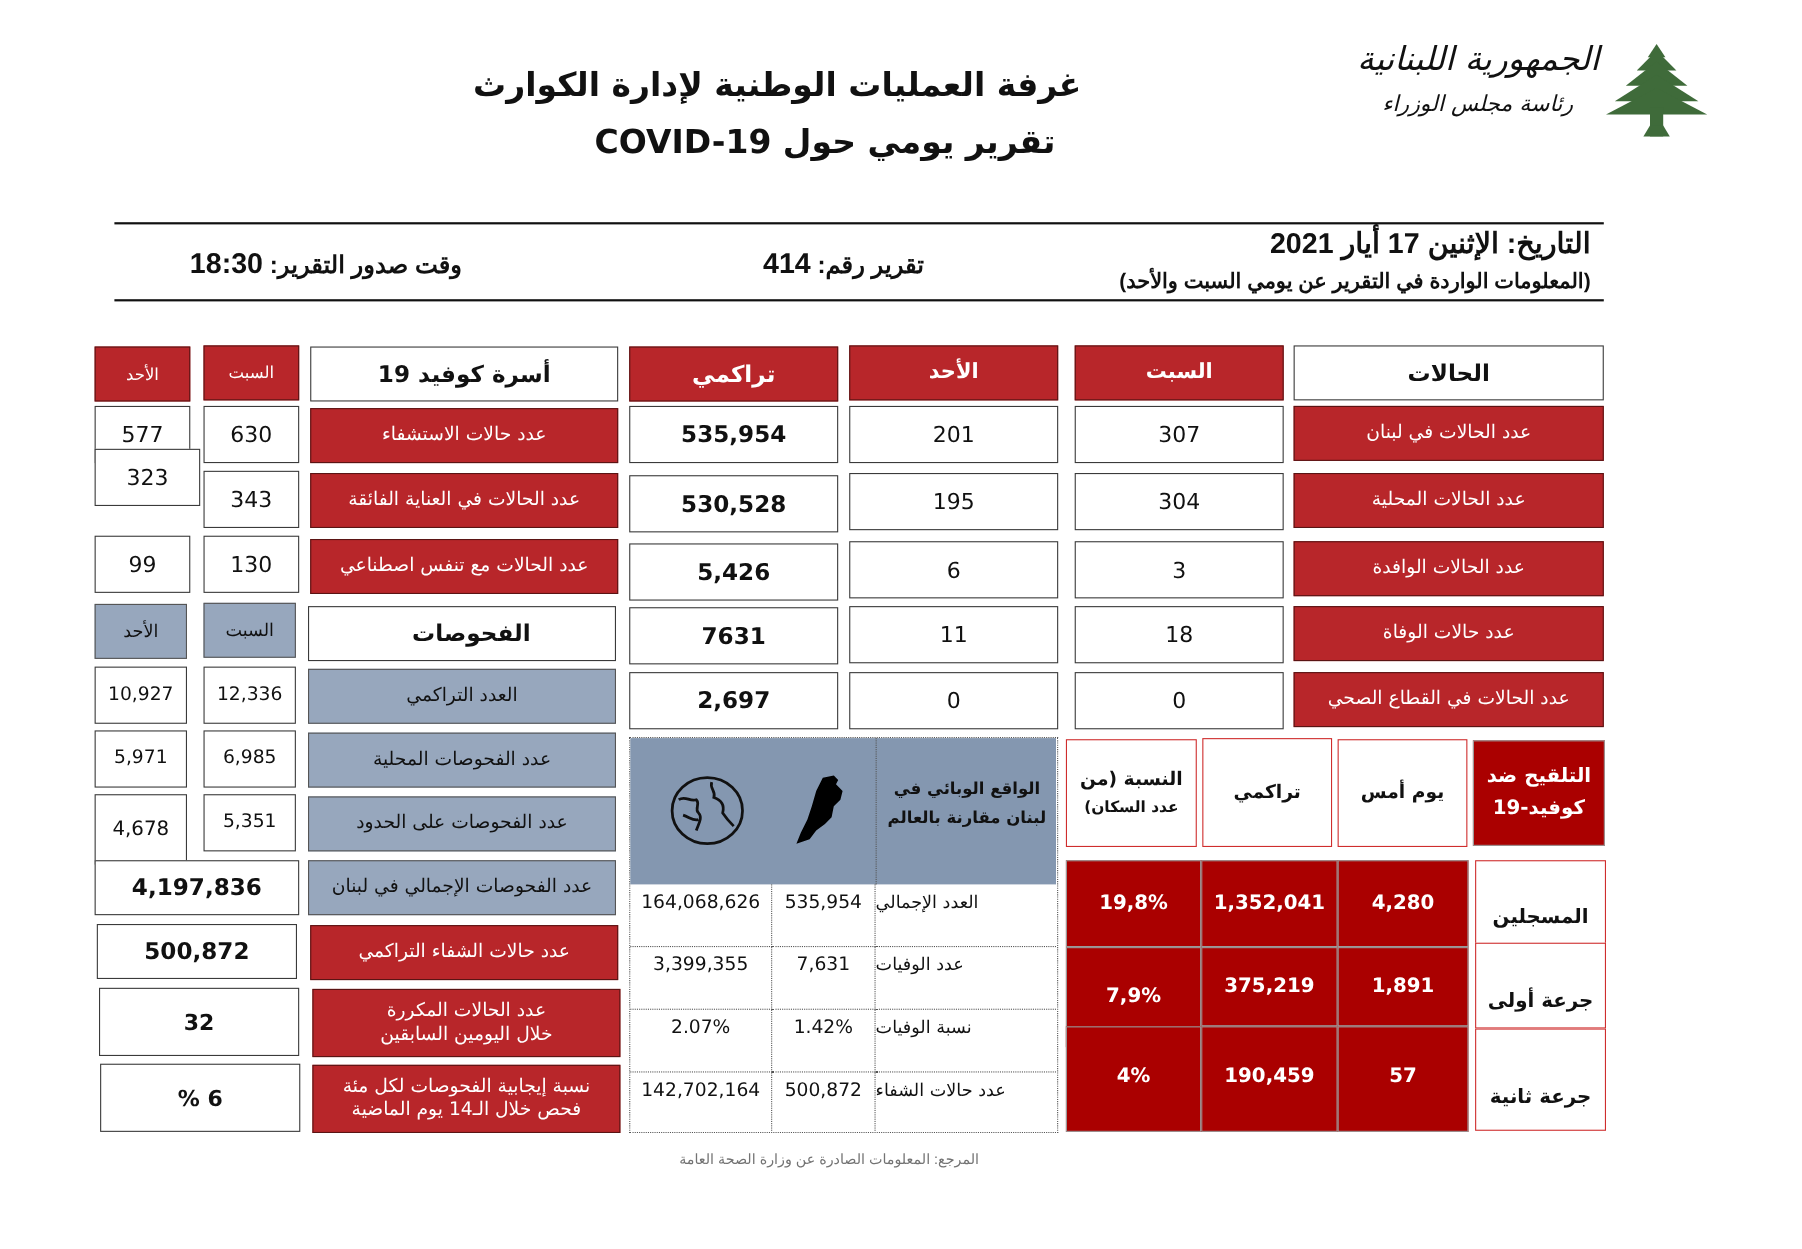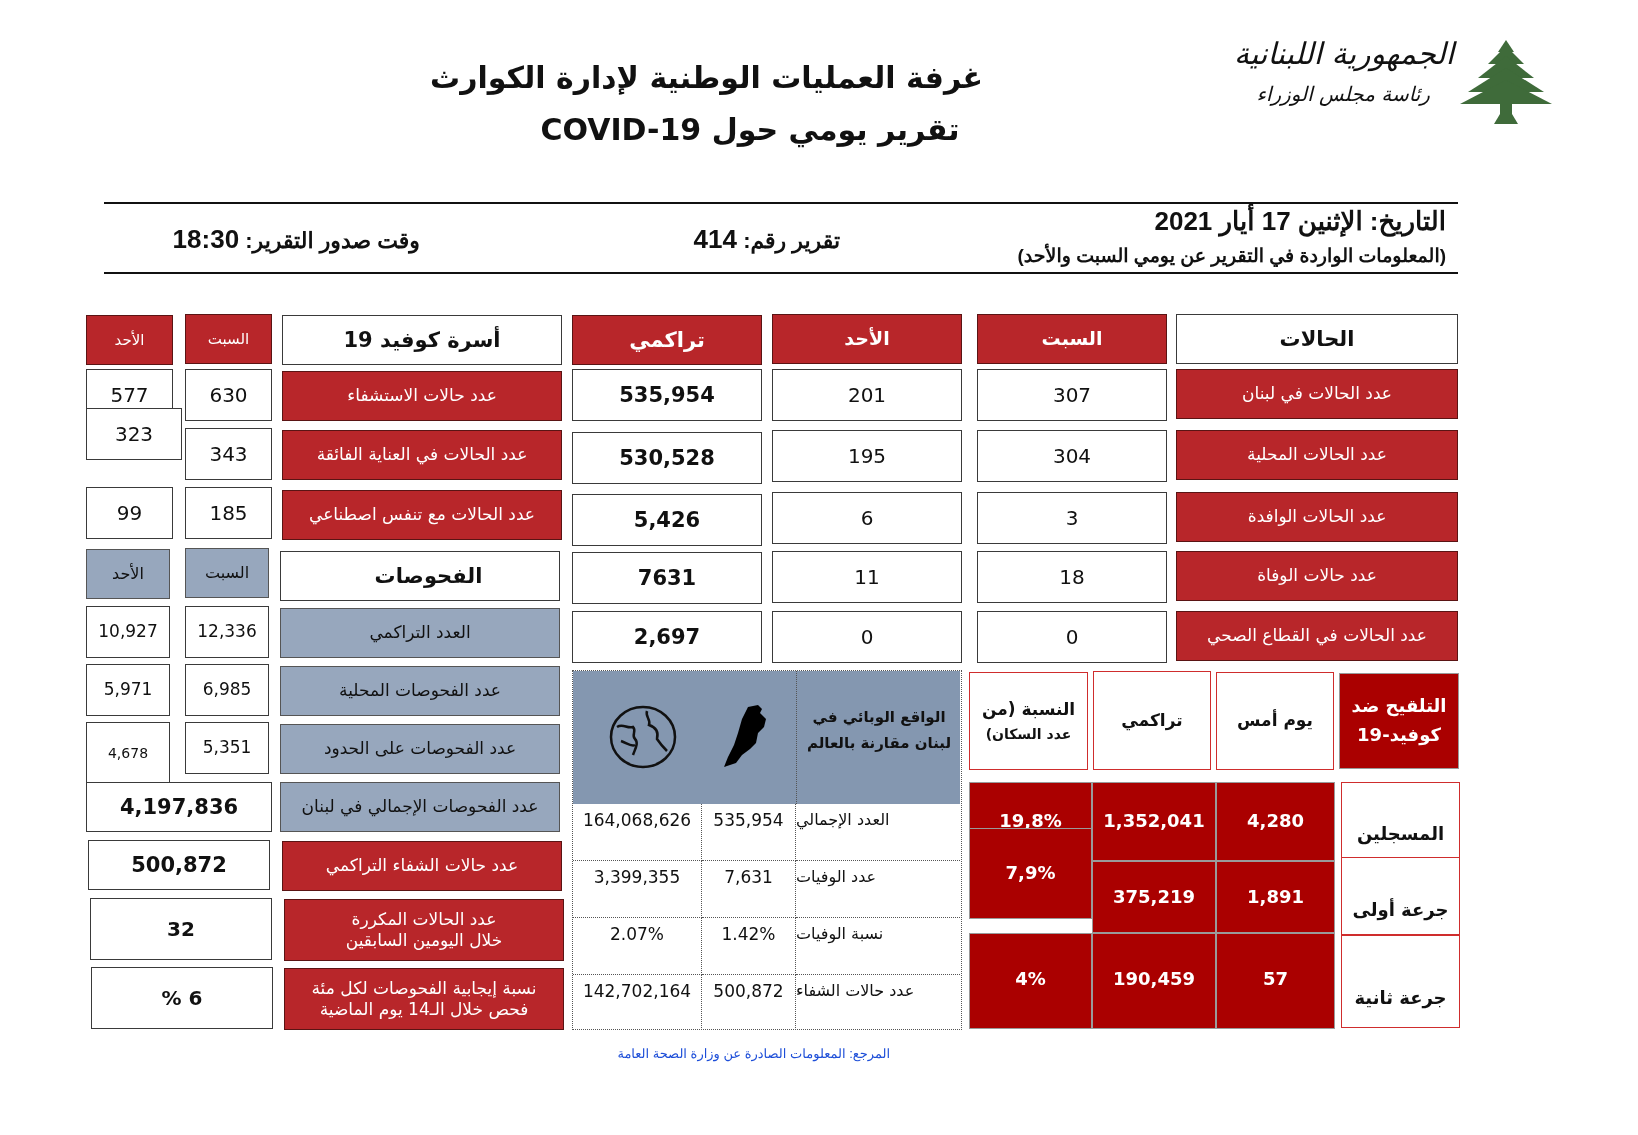--- a/index.html
+++ b/index.html
@@ -101,38 +101,38 @@
 
 <div class="cell red" style="left:282px;top:371px;width:280px;height:50px;">عدد حالات الاستشفاء</div>
 <div class="cell num light" style="left:185px;top:369px;width:87px;height:52px;">630</div>
 <div class="cell num light" style="left:86px;top:369px;width:87px;height:52px;">577</div>
 
 <div class="cell red" style="left:282px;top:430px;width:280px;height:50px;">عدد الحالات في العناية الفائقة</div>
 <div class="cell num light" style="left:185px;top:428px;width:87px;height:52px;">343</div>
 <div class="cell num light" style="left:86px;top:408px;width:96px;height:52px;">323</div>
 
 <div class="cell red" style="left:282px;top:490px;width:280px;height:50px;">عدد الحالات مع تنفس اصطناعي</div>
-<div class="cell num light" style="left:185px;top:487px;width:87px;height:52px;">185</div>
+<div class="cell num light" style="left:185px;top:487px;width:87px;height:52px;">130</div>
 <div class="cell num light" style="left:86px;top:487px;width:87px;height:52px;">99</div>
 
 <div class="cell white-hdr" style="left:280px;top:551px;width:280px;height:50px;padding-left:17px;">الفحوصات</div>
 <div class="cell blue hdr" style="left:185px;top:548px;width:84px;height:50px;">السبت</div>
 <div class="cell blue hdr" style="left:86px;top:549px;width:84px;height:50px;">الأحد</div>
 
 <div class="cell blue" style="left:280px;top:608px;width:280px;height:50px;">العدد التراكمي</div>
 <div class="cell num light small" style="left:185px;top:606px;width:84px;height:52px;font-size:17px;">12,336</div>
 <div class="cell num light small" style="left:86px;top:606px;width:84px;height:52px;font-size:17px;">10,927</div>
 
 <div class="cell blue" style="left:280px;top:666px;width:280px;height:50px;">عدد الفحوصات المحلية</div>
 <div class="cell num light small" style="left:185px;top:664px;width:84px;height:52px;font-size:17px;">6,985</div>
 <div class="cell num light small" style="left:86px;top:664px;width:84px;height:52px;font-size:17px;">5,971</div>
 
 <div class="cell blue" style="left:280px;top:724px;width:280px;height:50px;">عدد الفحوصات على الحدود</div>
 <div class="cell num light small" style="left:185px;top:722px;width:84px;height:52px;font-size:17px;">5,351</div>
-<div class="cell num light small" style="left:86px;top:722px;width:84px;height:64px;font-size:14px;">4,678</div>
+<div class="cell num light small" style="left:86px;top:722px;width:84px;height:64px;font-size:18px;">4,678</div>
 
 <div class="cell blue" style="left:280px;top:782px;width:280px;height:50px;">عدد الفحوصات الإجمالي في لبنان</div>
 <div class="cell num big" style="left:86px;top:782px;width:186px;height:50px;">4,197,836</div>
 
 <div class="cell red" style="left:282px;top:841px;width:280px;height:50px;">عدد حالات الشفاء التراكمي</div>
 <div class="cell num big" style="left:88px;top:840px;width:182px;height:50px;">500,872</div>
 
 <div class="cell red" style="left:284px;top:899px;width:280px;height:62px;flex-direction:column;">
   <span>عدد الحالات المكررة</span>
   <span>خلال اليومين السابقين</span>
@@ -195,20 +195,20 @@
 </div>
 
 <div class="cell vac-rowlabel" style="left:1341px;top:782px;width:119px;height:77px;">المسجلين</div>
 <div class="cell vac-red" style="left:1216px;top:782px;width:119px;height:79px;">4,280</div>
 <div class="cell vac-red" style="left:1092px;top:782px;width:124px;height:79px;">1,352,041</div>
 <div class="cell vac-red" style="left:969px;top:782px;width:123px;height:79px;">19,8%</div>
 
 <div class="cell vac-rowlabel" style="left:1341px;top:857px;width:119px;height:78px;">جرعة أولى</div>
 <div class="cell vac-red" style="left:1216px;top:861px;width:119px;height:72px;">1,891</div>
 <div class="cell vac-red" style="left:1092px;top:861px;width:124px;height:72px;">375,219</div>
-<div class="cell vac-red" style="left:969px;top:828px;width:123px;height:91px;">7,9%</div>
+<div class="cell vac-red" style="left:969px;top:861px;width:123px;height:91px;">7,9%</div>
 
 <div class="cell vac-rowlabel" style="left:1341px;top:935px;width:119px;height:93px;padding-top:34px;">جرعة ثانية</div>
 <div class="cell vac-red" style="left:1216px;top:933px;width:119px;height:96px;align-items:flex-start;padding-top:34px;">57</div>
 <div class="cell vac-red" style="left:1092px;top:933px;width:124px;height:96px;align-items:flex-start;padding-top:34px;">190,459</div>
 <div class="cell vac-red" style="left:969px;top:933px;width:123px;height:96px;align-items:flex-start;padding-top:34px;">4%</div>
 
-<div class="abs" style="left:540px;top:1046px;width:350px;text-align:right;direction:rtl;font-family:'Liberation Sans',sans-serif;font-size:13px;color:#1d4ed8;">المرجع: المعلومات الصادرة عن وزارة الصحة العامة</div>
+<div class="abs" style="left:540px;top:1046px;width:350px;text-align:right;direction:rtl;font-family:'Liberation Sans',sans-serif;font-size:13px;color:#737373;">المرجع: المعلومات الصادرة عن وزارة الصحة العامة</div>
 
 </body></html>

